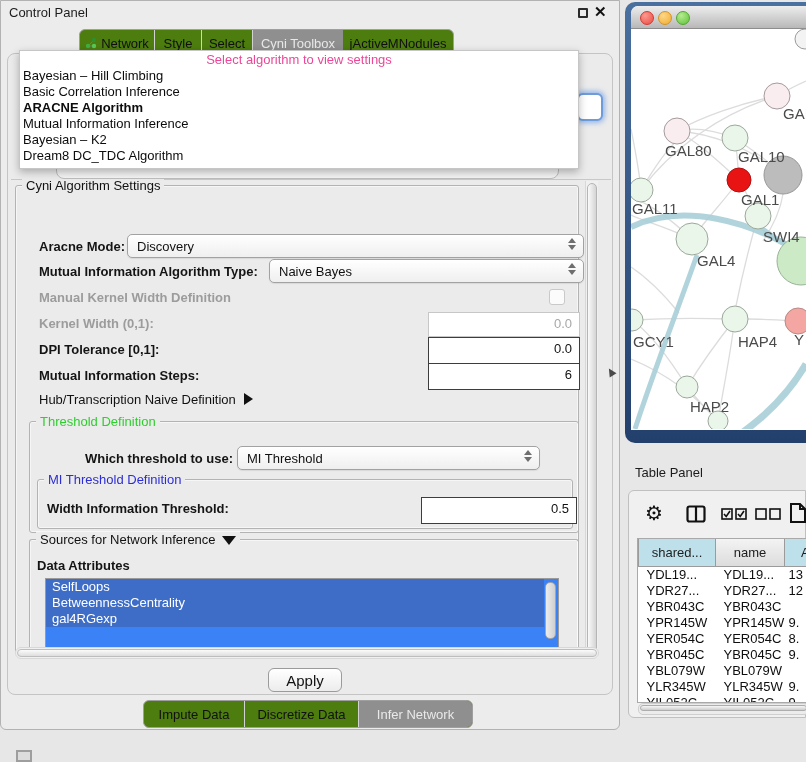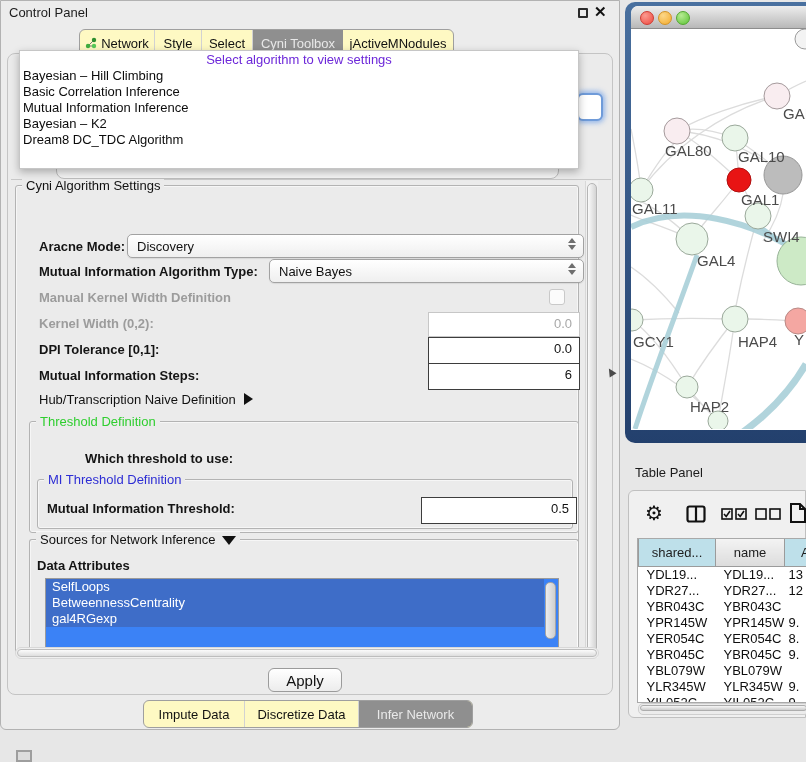--- a/index.html
+++ b/index.html
@@ -7,28 +7,28 @@
     width:806px;height:762px;position:relative;overflow:hidden;
     background:#e7e7e7;font-family:"Liberation Sans",sans-serif;color:#111;
     -webkit-font-smoothing:antialiased;
   }
   .abs{position:absolute;box-sizing:border-box;}
   
   #cp{left:0;top:8;width:620px;height:730px;background:#ececec;border:1px solid #b2b2b2;border-radius:0 0 6px 6px;}
   .cp-title{left:8px;top:4px;font-size:13px;color:#1c1c1c;}
   .float-ico{left:577px;top:7px;width:10px;height:10px;border:2px solid #2b2b2b;border-radius:1px;}
   .close-ico{left:593px;top:2px;font-size:15px;font-weight:bold;color:#111;}
-  .tabgroup{display:flex;height:28px;border:1px solid #9f9f9f;border-radius:6px;overflow:hidden;background:#fef9c3;}
+  .tabgroup{display:flex;height:28px;border:1px solid #9f9f9f;border-radius:6px;overflow:hidden;background:#4d7c0f;}
   .tab{display:flex;align-items:center;justify-content:center;font-size:13px;color:#111;border-right:1px solid #d2d2d2;height:100%;}
   .tab:last-child{border-right:none;}
   .tab.sel{background:#8f8f8f;color:#e9e9e9;border-right:none;}
   .bigpanel{left:6px;top:52px;width:606px;height:642px;background:#ebebeb;border:1px solid #c4c4c4;border-radius:8px;}
   
   .popup{left:18px;top:49px;width:560px;height:119px;background:#fff;border:1px solid #c6c6c6;box-shadow:0 3px 8px rgba(0,0,0,.28);z-index:60;}
-  .popup .ph{height:17px;text-align:center;color:#6d28d9;font-size:13px;line-height:17px;}
+  .popup .ph{height:17px;text-align:center;color:#ec4899;font-size:13px;line-height:17px;}
   .popup .it{height:16px;line-height:16px;font-size:13px;padding-left:3px;color:#0c0c0c;}
   .popup .it.bold{font-weight:bold;}
   
   .frag-combo{left:576px;top:92px;width:26px;height:28px;background:#fff;border:2px solid #6f9bd9;border-radius:6px;box-shadow:0 0 5px 2px rgba(122,166,232,.75);z-index:5;}
   .frag-box{left:55px;top:142px;width:503px;height:36px;background:#f4f4f4;border:1px solid #bdbdbd;border-radius:8px;z-index:5;}
   
   .vp-top{left:10px;top:178px;width:600px;height:0;border-top:1px solid #c8c8c8;}
   .vscroll{left:584px;top:180px;width:13px;height:477px;background:#f0f0f0;border-left:1px solid #d8d8d8;}
   .vscroll .thumb{position:absolute;left:1px;top:2px;width:10px;height:470px;background:linear-gradient(90deg,#fafafa,#d4d4d4);border:1px solid #b5b5b5;border-radius:6px;box-sizing:border-box;}
   .hscroll{left:14px;top:646px;width:584px;height:12px;background:#f0f0f0;border:1px solid #d8d8d8;border-radius:6px;}
@@ -113,20 +113,21 @@
 
   <div class="abs bigpanel"></div>
 
   <div class="abs frag-combo"></div>
   <div class="abs frag-box"></div>
 
   <div class="abs popup">
     <div class="ph">Select algorithm to view settings</div>
     <div class="it">Bayesian – Hill Climbing</div>
     <div class="it">Basic Correlation Inference</div>
+    <div class="it bold">ARACNE Algorithm</div>
     <div class="it">Mutual Information Inference</div>
     <div class="it">Bayesian – K2</div>
     <div class="it">Dream8 DC_TDC Algorithm</div>
   </div>
 
   <div class="abs vp-top"></div>
   <div class="abs vscroll">
       <div class="thumb"></div>
     </div>
 
@@ -149,42 +150,49 @@
     <span>Naive Bayes</span>
     <span class="stepper">
         <i class="up"></i>
         <i class="dn"></i>
       </span>
   </div>
 
   <div class="flabel dis" style="left:38px;top:289px;">Manual Kernel Width Definition</div>
   <div class="chk" style="left:548px;top:288px;"></div>
 
-  <div class="flabel dis" style="left:38px;top:315px;">Kernel Width (0,2):</div>
+  <div class="flabel dis" style="left:38px;top:315px;">Kernel Width (0,1):</div>
   <div class="field dis" style="left:427px;top:311px;width:139px;">0.0</div>
 
   <div class="flabel" style="left:38px;top:341px;">DPI Tolerance [0,1]:</div>
   <div class="field" style="left:427px;top:336px;width:139px;">0.0</div>
 
   <div class="flabel" style="left:38px;top:367px;">Mutual Information Steps:</div>
   <div class="field" style="left:427px;top:362px;width:139px;">6</div>
 
   <div class="abs" style="left:38px;top:391px;font-size:13px;">
     <span>Hub/Transcription Naive Definition</span><span class="tri-right"></span>
   </div>
 
   <div class="abs group" style="left:28px;top:420px;width:550px;height:112px;">
     <span class="gtitle green">Threshold Definition</span>
   </div>
   <div class="flabel" style="left:84px;top:450px;">Which threshold to use:</div>
+  <div class="combo" style="left:236px;top:445px;width:292px;">
+    <span>MI Threshold</span>
+    <span class="stepper">
+        <i class="up"></i>
+        <i class="dn"></i>
+      </span>
+  </div>
 
   <div class="abs group" style="left:36px;top:478px;width:536px;height:50px;">
     <span class="gtitle blue">MI Threshold Definition</span>
   </div>
-  <div class="flabel" style="left:46px;top:500px;">Mutual Information Threshold:</div>
+  <div class="flabel" style="left:46px;top:500px;">Width Information Threshold:</div>
   <div class="field" style="left:420px;top:496px;width:143px;">0.5</div>
 
   <div class="abs group" style="left:28px;top:538px;width:550px;height:114px;border-bottom:none;">
     <span class="gtitle"><span>Sources for Network Inference</span><span class="tri-down"></span></span>
   </div>
   <div class="flabel" style="left:36px;top:557px;">Data Attributes</div>
   <div class="listbox" style="left:44px;top:577px;width:512px;height:75px;">
     <div class="li">SelfLoops</div>
     <div class="li">BetweennessCentrality</div>
     <div class="li">gal4RGexp</div>

